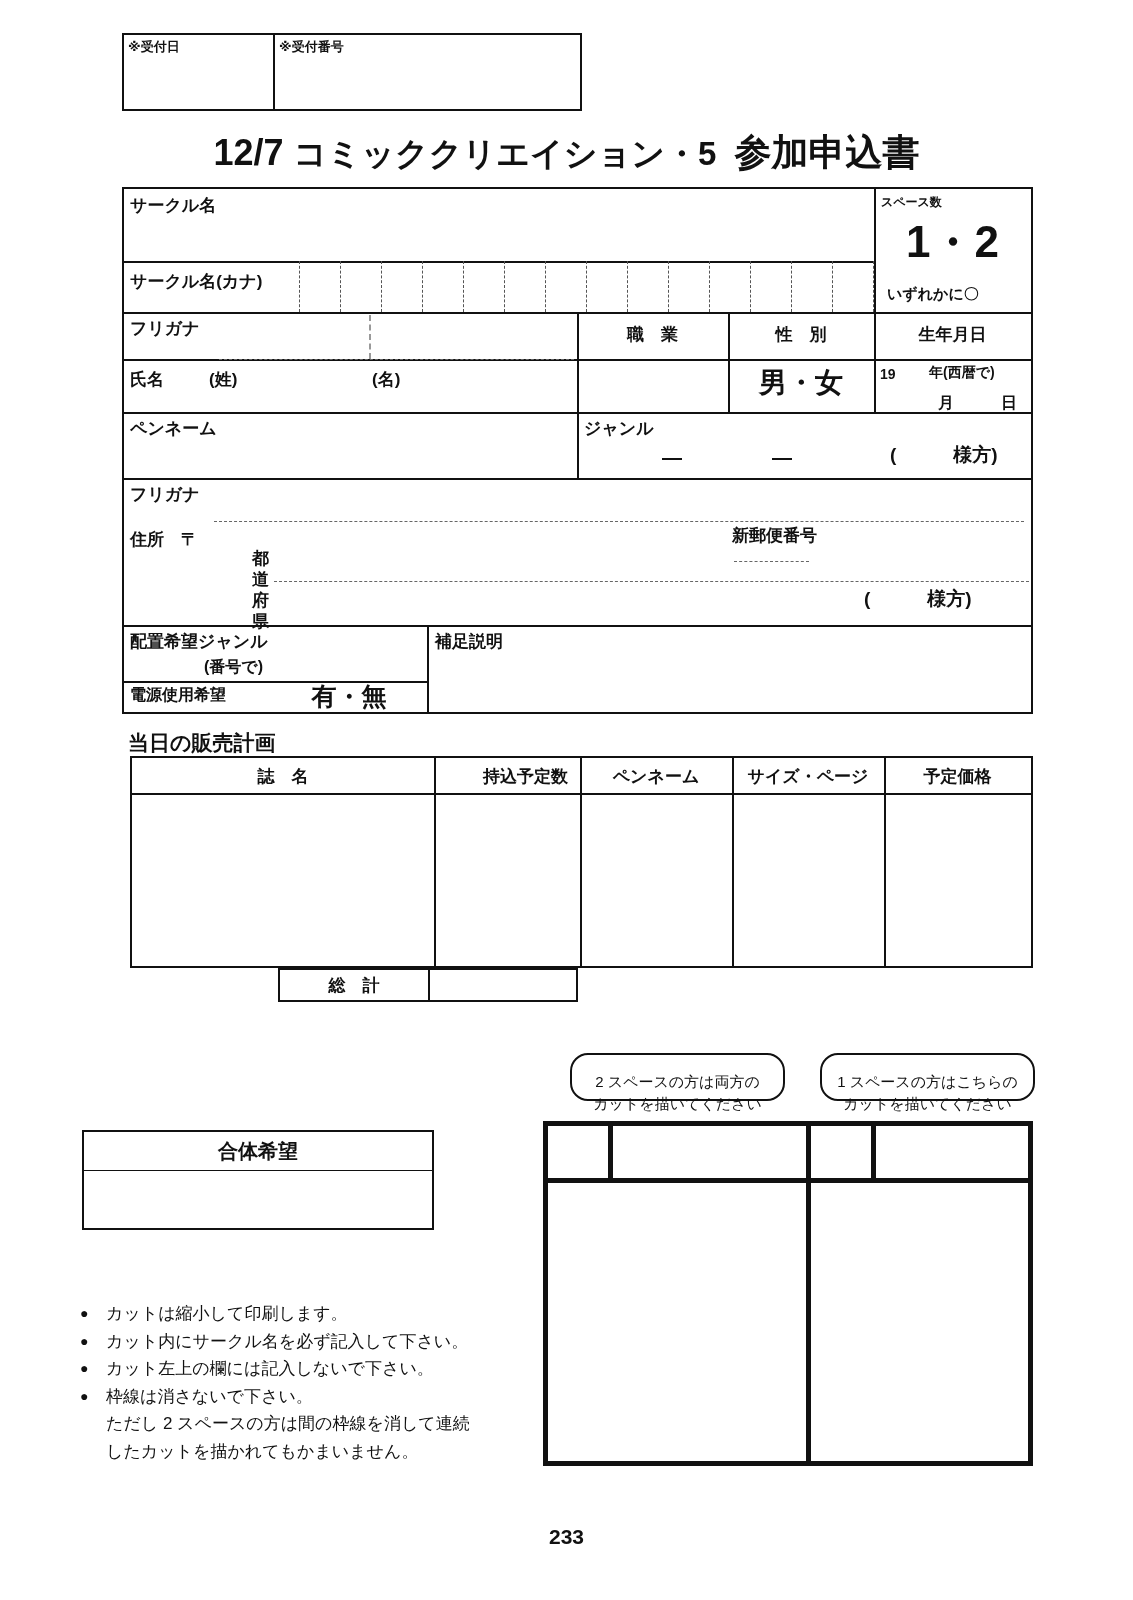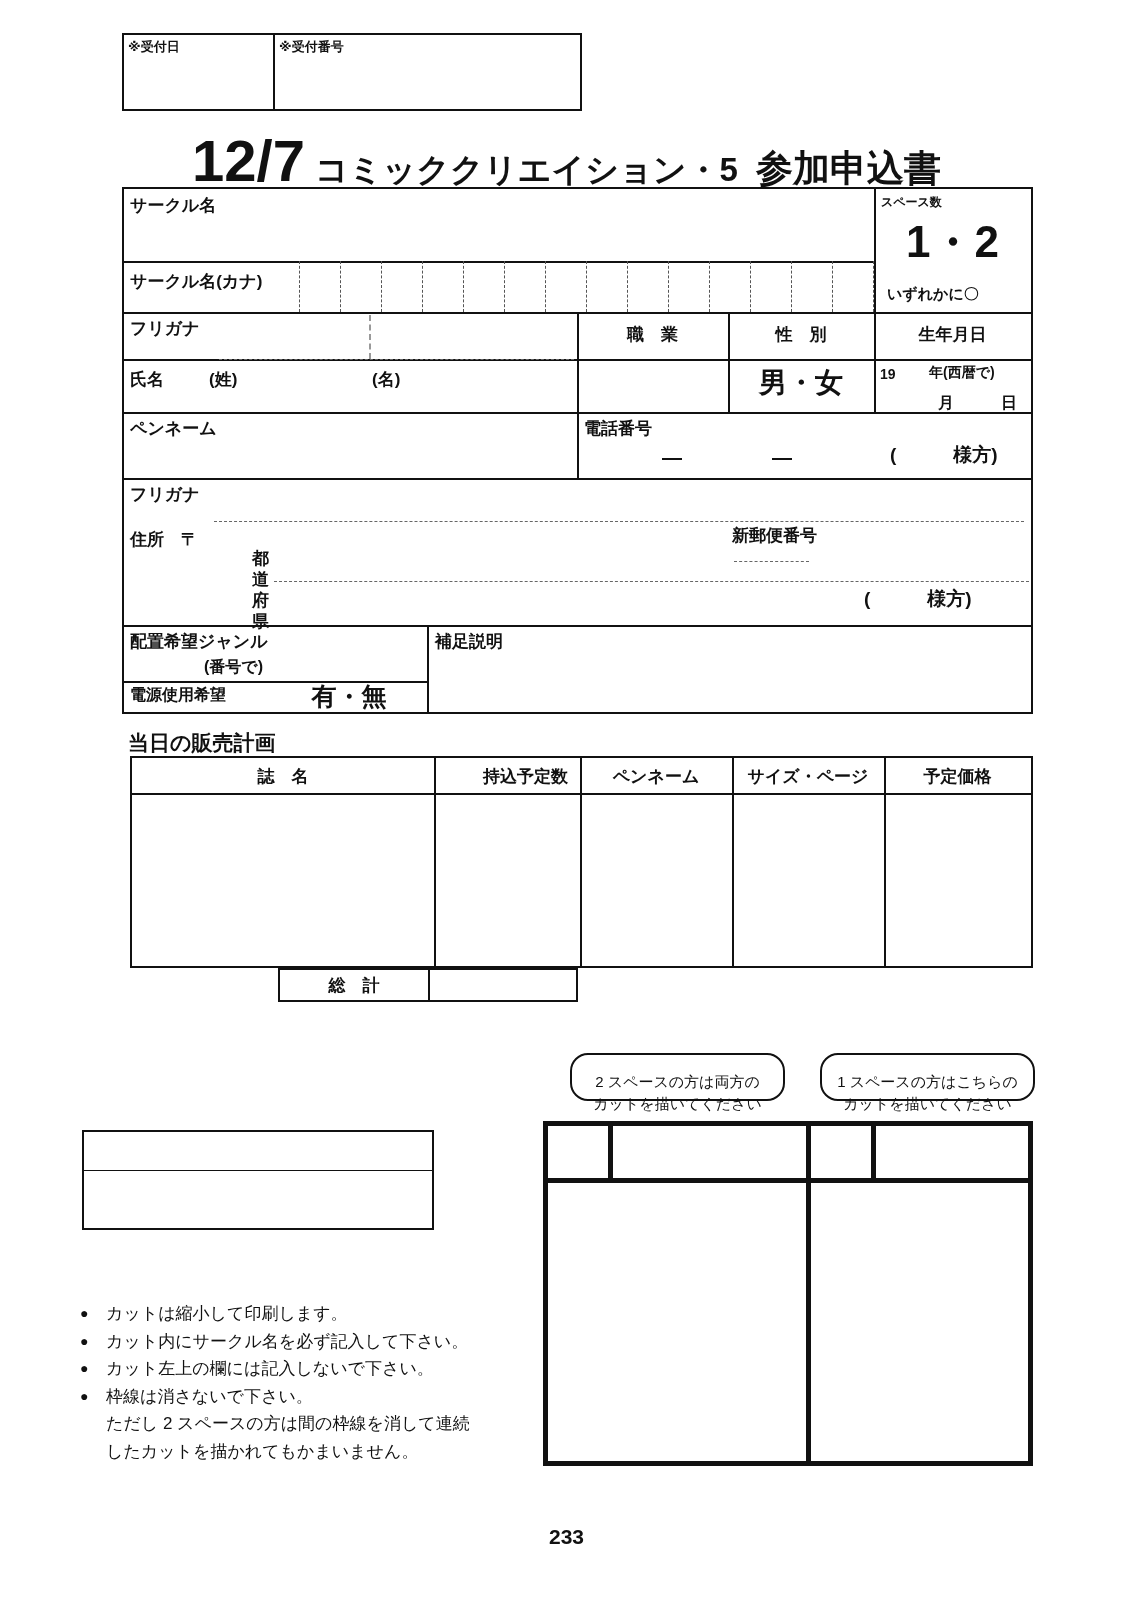--- a/index.html
+++ b/index.html
@@ -33,21 +33,21 @@
 
   
   #title {
     left: 0; top: 112px; width: 1133px;
     text-align: center;
     font-size: 40px;
     font-weight: bold;
     letter-spacing: 0px;
     line-height: 1.1;
   }
-  #title .dt { font-size: 58px; }
+  #title .dt { font-size: 36px; }
   #title .ev { font-size: 33px; }
   #title .sub { font-size: 37px; }
 
   
   #form { left: 122px; top: 170px; width: 911px; height: 527px; border: 2px solid #111; }
   .hline { border-top: 2px solid #111; }
   .vline { border-left: 2px solid #111; }
   .thin { border-width: 1px; }
 
   .dashline {
@@ -168,21 +168,21 @@
     <div class="abs lbl-sm" style="left:805px; top:176px; font-size:14px;">年(西暦で)</div>
     <div class="abs" style="left:772px; top:172px; width:30px; height:26px;"></div>
     <div class="abs lbl" style="left:814px; top:206px; font-size:16px;">月</div>
     <div class="abs lbl" style="left:877px; top:206px; font-size:16px;">日</div>
     <div class="abs" style="left:760px; top:202px; width:50px; height:22px;"></div>
     <div class="abs" style="left:830px; top:202px; width:44px; height:22px;"></div>
 
     <div class="abs lbl" style="left:6px; top:231px;">ペンネーム</div>
     <div class="abs" style="left:140px; top:228px; width:300px; height:56px;"></div>
 
-    <div class="abs lbl" style="left:460px; top:231px;">電話番号</div>
+    <div class="abs lbl" style="left:460px; top:231px;">ジャンル</div>
     <div class="abs lbl" style="left:538px; top:258px; font-size:20px;">—</div>
     <div class="abs lbl" style="left:648px; top:258px; font-size:20px;">—</div>
     <div class="abs" style="left:470px; top:252px; width:60px; height:28px;"></div>
     <div class="abs" style="left:568px; top:252px; width:70px; height:28px;"></div>
     <div class="abs" style="left:680px; top:252px; width:70px; height:28px;"></div>
     <div class="abs lbl" style="left:766px; top:256px; font-size:19px;">(　　　様方)</div>
 
     <div class="abs lbl" style="left:6px; top:297px;">フリガナ</div>
     <div class="abs dashline" style="left:90px; top:332px; width:810px;"></div>
 
@@ -259,20 +259,21 @@
 
     <div class="abs" style="left:0;    top:0;   width:60px;  height:52px;"></div>
     <div class="abs" style="left:65px; top:0;   width:193px; height:52px;"></div>
     <div class="abs" style="left:263px;top:0;   width:60px;  height:52px;"></div>
     <div class="abs" style="left:328px;top:0;   width:152px; height:52px;"></div>
     <div class="abs" style="left:0;    top:57px;width:258px; height:278px;"></div>
     <div class="abs" style="left:263px;top:57px;width:217px; height:278px;"></div>
   </div>
 
   <div class="abs" id="merge">
+    <div class="abs ctr lbl" style="left:0; top:0; width:348px; height:38px; font-size:20px;">合体希望</div>
     <div class="abs hline thin" style="left:0; top:38px; width:348px; border-top:1px solid #111;"></div>
     <div class="abs" style="left:0; top:39px; width:348px; height:57px;"></div>
   </div>
 
   <div class="abs" id="notes">
     <div class="row">
       <span class="dot">●</span>
       <span>カットは縮小して印刷します。</span>
     </div>
     <div class="row">

